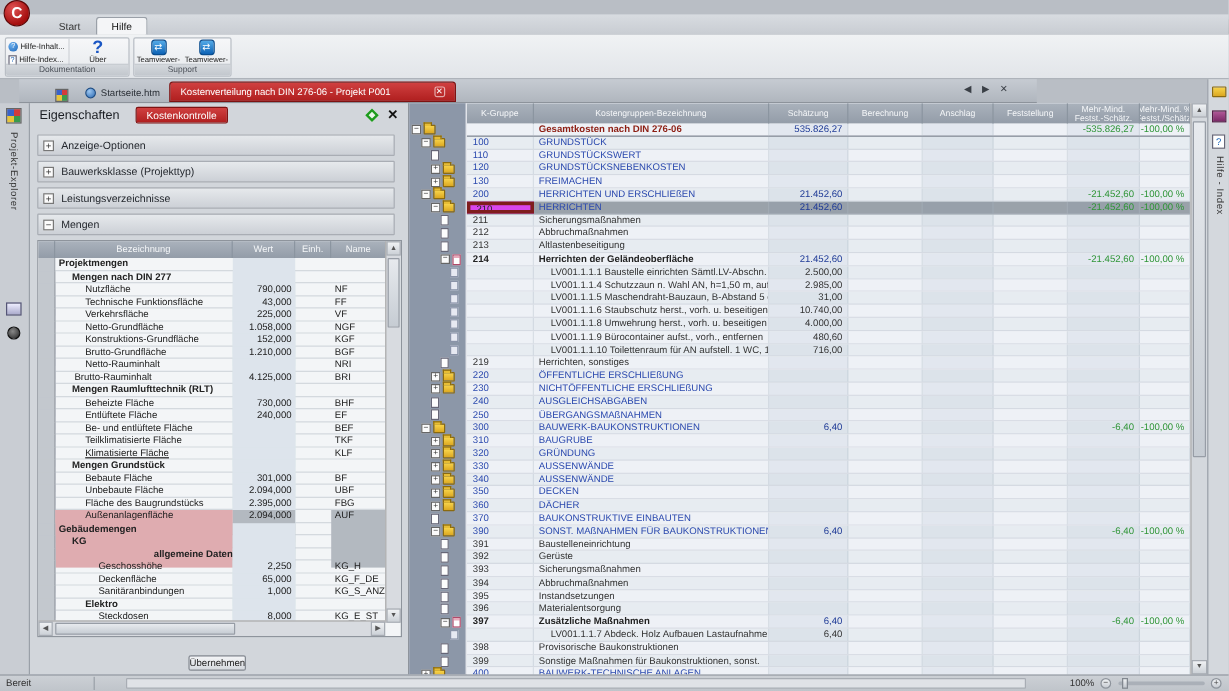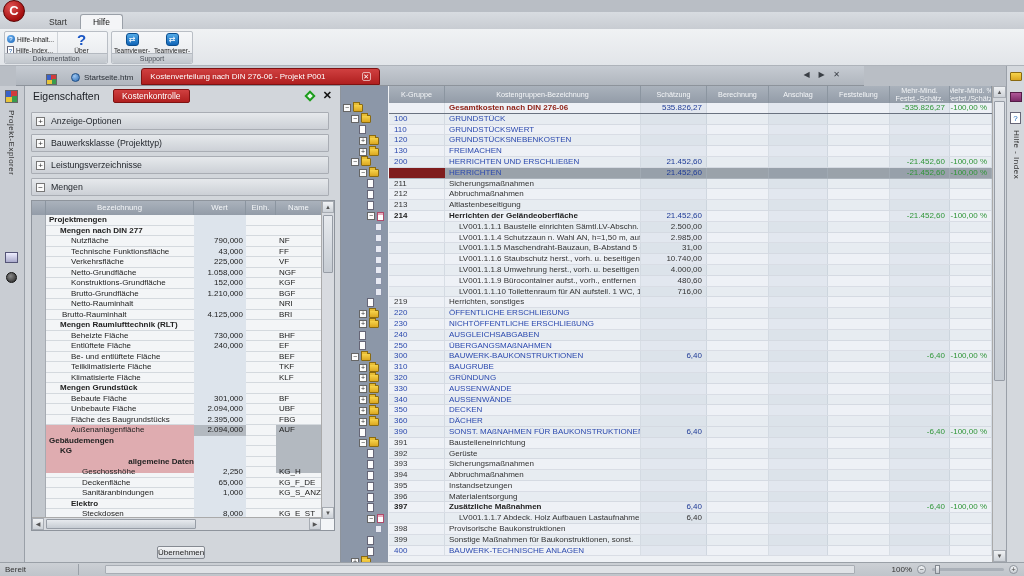--- a/index.html
+++ b/index.html
@@ -171,21 +171,21 @@
   .cS,.cA,.cM{background:rgba(125,145,175,.10);}
   .grn{color:#2f9537;}
   .r-total .cb{color:#8d1d12;font-weight:bold;}
   .r-main .cb,.r-main .ck{color:#2b49ae;}
   .r-sub .cb{color:#333;}
   .r-bold .cb,.r-bold .ck{color:#222;font-weight:bold;}
   .r-lv .cb{color:#333;}
   .r-lv .cn{color:#333;}
   .r-total{border-bottom:1px solid #6a7280;}
   .r-sel{background:#9aa2aa !important;}
-  .r-sel .ck{background:#d946ef;border:5px solid #7f1d1d;color:#222;line-height:8.6px;}
+  .r-sel .ck{background:#d946ef;border:3px solid #7f1d1d;color:#222;line-height:8.6px;}
   .vscroll2{position:absolute;left:651px;top:0;width:14px;height:476px;background:#d4d8dd;border-left:1px solid #aaa;}
 
   
   .statusbar{position:absolute;left:0;top:562px;width:1024px;height:14px;
              background:linear-gradient(#ccd0d5,#bfc4ca);border-top:1px solid #9aa0a7;font-size:8px;color:#333;}
   .sb-bereit{position:absolute;left:5px;top:2px;}
   .sb-div{position:absolute;left:78px;top:1px;bottom:1px;width:1px;background:#9aa0a7;}
   .sb-field{position:absolute;left:105px;top:2px;height:9px;width:750px;background:#dfe2e6;
             border:1px solid #a8adb4;border-radius:1px;}
   .sb-zoom{position:absolute;right:112px;top:2px;}
@@ -427,21 +427,21 @@
           </div>
           <div class="lt-row">
             <span class="c-rowhdr"></span>
             <span class="c-bez" style="padding-left: 25px;">Teilklimatisierte Fläche</span>
             <span class="c-wert"></span>
             <span class="c-einh">m²</span>
             <span class="c-name">TKF</span>
           </div>
           <div class="lt-row">
             <span class="c-rowhdr"></span>
-            <span class="c-bez" style="padding-left: 25px;">Klimatisierte Fläche</span>
+            <span class="c-bez" style="padding-left: 25px; text-decoration: underline;">Klimatisierte Fläche</span>
             <span class="c-wert"></span>
             <span class="c-einh">m²</span>
             <span class="c-name">KLF</span>
           </div>
           <div class="lt-row">
             <span class="c-rowhdr">
               <span class="tbox">−</span>
             </span>
             <span class="c-bez grp" style="padding-left: 14px;">Mengen Grundstück</span>
             <span class="c-wert"></span>
@@ -1014,20 +1014,30 @@
           <div class="ct-row r-main alt">
             <span class="ck">360</span>
             <span class="cb">DÄCHER</span>
             <span class="cn cS"></span>
             <span class="cn"></span>
             <span class="cn cA"></span>
             <span class="cn"></span>
             <span class="cn grn cM"></span>
             <span class="cn grn"></span>
           </div>
+          <div class="ct-row r-main">
+            <span class="ck">370</span>
+            <span class="cb">BAUKONSTRUKTIVE EINBAUTEN</span>
+            <span class="cn cS"></span>
+            <span class="cn"></span>
+            <span class="cn cA"></span>
+            <span class="cn"></span>
+            <span class="cn grn cM"></span>
+            <span class="cn grn"></span>
+          </div>
           <div class="ct-row r-main alt">
             <span class="ck">390</span>
             <span class="cb">SONST. MAßNAHMEN FÜR BAUKONSTRUKTIONEN</span>
             <span class="cn cS">6,40</span>
             <span class="cn"></span>
             <span class="cn cA"></span>
             <span class="cn"></span>
             <span class="cn grn cM">-6,40</span>
             <span class="cn grn">-100,00 %</span>
           </div>

